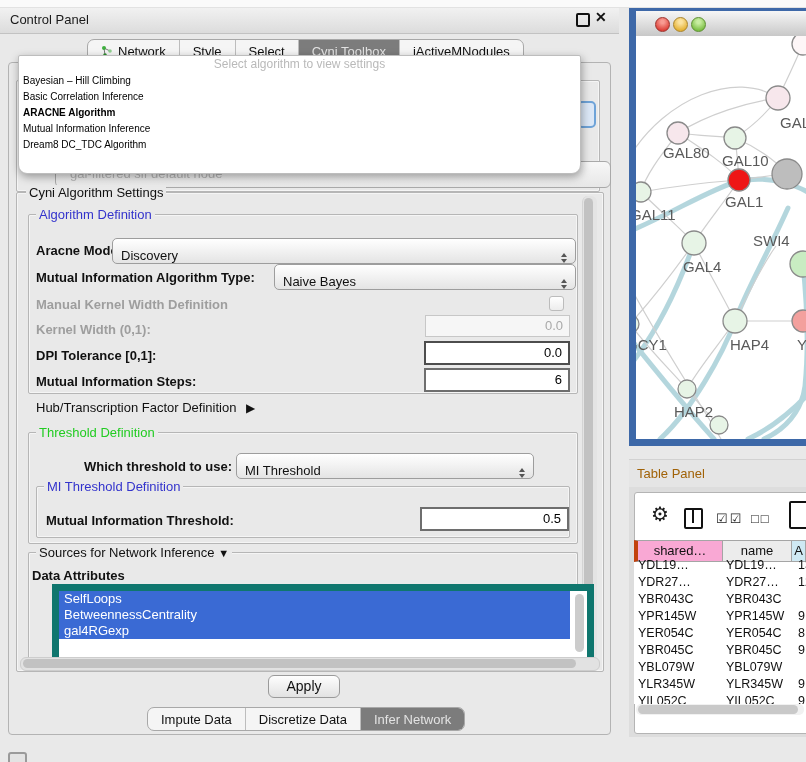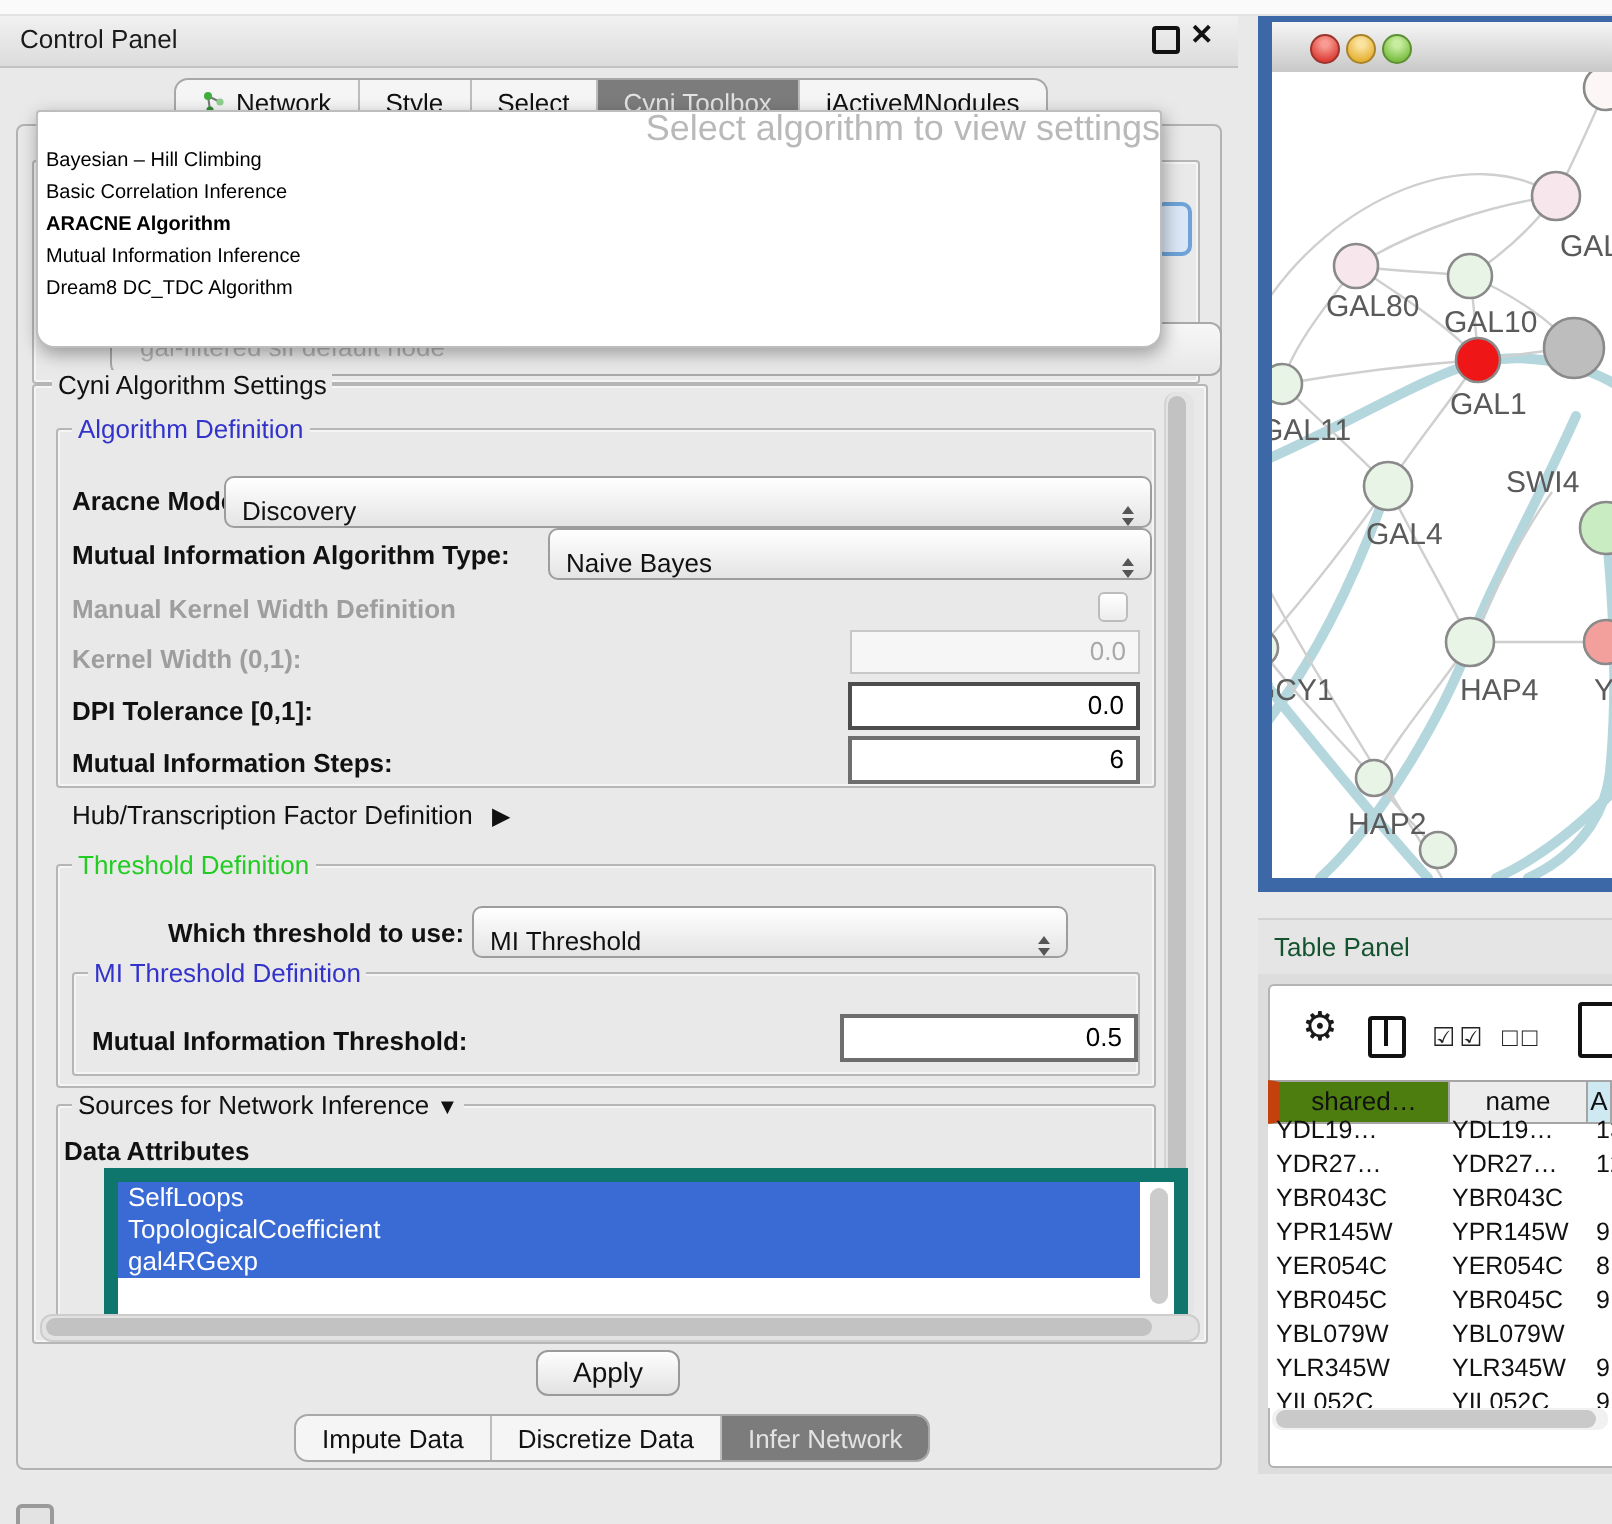--- a/index.html
+++ b/index.html
@@ -37,21 +37,21 @@
   .field.mid{border:2px solid #6e6e6e;color:#000;}
   .field.dis{border:1px solid #c7c7c7;background:#f6f6f6;color:#a9a9a9;}
   .cb{position:absolute;width:13px;height:13px;border:1px solid #bcbcbc;border-radius:3px;background:linear-gradient(#fff,#ececec);}
   .vscroll{left:582px;top:196px;width:14px;height:463px;border-left:1px solid #d4d4d4;background:#e4e4e4;border-radius:6px;}
   .vthumb{left:584px;top:198px;width:9px;height:458px;background:#c2c2c2;border-radius:5px;}
   .hscroll{left:20px;top:657px;width:578px;height:12px;background:#e2e2e2;border:1px solid #cdcdcd;border-radius:6px;}
   .hthumb{left:23px;top:659px;width:553px;height:9px;background:#c2c2c2;border-radius:5px;}
   
   .popup{left:18px;top:55px;width:561px;height:117px;background:#fff;border:1px solid #bdbdbd;
          border-radius:2px 2px 9px 9px;box-shadow:1px 3px 9px rgba(0,0,0,.35);z-index:6;}
-  .popup-header{text-align:right;color:#b9b9b9;font-size:18px;height:17px;line-height:17px;}
+  .popup-header{text-align:center;color:#b9b9b9;font-size:12px;height:17px;line-height:17px;}
   .popup-item{font-size:10px;color:#000;padding-left:4px;height:16px;line-height:16px;white-space:nowrap;}
   .popup-item.bold{font-weight:bold;}
   .bg-combo{left:55px;top:161px;width:540px;height:25px;border:1px solid #a9a9a9;border-radius:6px;
             background:linear-gradient(#f7f7f7,#e7e7e7);color:#b5b5b5;font-size:13px;padding-left:14px;line-height:24px;z-index:1;}
   .focus-frag{left:577px;top:101px;width:15px;height:23px;border:2px solid #6ea3d8;border-radius:5px;background:#dbe7f6;z-index:1;}
   
   .attr-list{left:52px;top:584px;width:528px;height:71px;background:#fff;border:7px solid #0f766e;overflow:hidden;}
   .attr-item{height:16px;line-height:16px;padding-left:5px;background:#3a6ad4;color:#fff;font-size:13px;width:506px;}
   .list-thumb{position:absolute;right:3px;top:3px;width:9px;height:58px;background:#cccccc;border-radius:5px;}
   
@@ -61,36 +61,36 @@
   
   .netwin{left:629px;top:8px;width:177px;height:438px;background:#3d68a8;}
   .net-titlebar{left:636px;top:11px;width:170px;height:25px;background:linear-gradient(#f6f6f6,#c8c8c8);border-bottom:1px solid #979797;}
   .light{position:absolute;top:6px;width:13px;height:13px;border-radius:50%;}
   .light.red{left:19px;background:radial-gradient(circle at 50% 30%,#f89b92 15%,#dd4038 75%);border:1px solid #9c332d;}
   .light.yellow{left:37px;background:radial-gradient(circle at 50% 30%,#fbe3a0 15%,#e5b235 75%);border:1px solid #a8832b;}
   .light.green{left:55px;background:radial-gradient(circle at 50% 30%,#c8eda1 15%,#7cbf44 75%);border:1px solid #5d8f33;}
   .net-canvas{left:636px;top:36px;width:170px;height:403px;background:#fff;overflow:hidden;}
   
   .tp-header{left:629px;top:459px;width:177px;height:27px;background:#e5e5e5;border-top:1px solid #d2d2d2;border-bottom:1px solid #cccccc;}
-  .tp-title{left:637px;top:466px;font-size:13px;color:#14532d;}
+  .tp-title{left:637px;top:466px;font-size:13px;color:#a16207;}
   .tp-body{left:629px;top:487px;width:177px;height:250px;background:#dddddd;}
   .tp-card{left:634px;top:492px;width:178px;height:240px;background:#fff;border:1px solid #b4b4b4;border-radius:3px;}
   .gear{left:651px;top:504px;font-size:20px;color:#1a1a1a;line-height:20px;}
   .col-icon{left:684px;top:508px;width:15px;height:17px;border:2px solid #111;border-radius:2px;}
   .col-icon div{position:absolute;left:6px;top:0;width:2px;height:13px;background:#111;}
   .pair{position:absolute;font-size:13px;color:#222;letter-spacing:2px;}
   .page-icon{left:789px;top:501px;width:20px;height:24px;border:2.5px solid #111;border-radius:2px;background:#fff;}
   .tbl{left:634px;top:540px;width:172px;background:#fff;}
   .trow{display:flex;height:17px;line-height:17px;font-size:12.5px;color:#111;}
   .tc{padding-left:4px;white-space:nowrap;overflow:hidden;}
   .tc1{width:84px;}
   .tc2{width:68px;}
   .tc3{flex:1;}
   .thead .tc{border:1px solid #a5a5a5;border-left:none;text-align:center;padding-left:0;height:20px;line-height:20px;font-size:13px;}
-  .thead .tc1{border-left:6px solid #c2410c;background:#4d7c0f;}
+  .thead .tc1{border-left:4px solid #c2410c;background:#f9a8d4;}
   .thead .tc2{background:#ececec;}
   .thead .tc3{background:#cfe9f3;}
   .tbl-hscroll{left:636px;top:704px;width:168px;height:11px;background:#f1f1f1;border-radius:5px;}
   .tbl-hthumb{left:638px;top:705px;width:160px;height:9px;background:#c9c9c9;border-radius:5px;}
   svg text{font-family:"Liberation Sans",sans-serif;}
 </style>
 </head>
 <body>
 
 <div class="abs top-strip"></div>
@@ -201,21 +201,21 @@
 <div class="field mid" style="left:420px;top:507px;width:133px;height:20px;">0.5</div>
 
 <div class="abs groupbox" style="left:28px;top:552px;width:548px;height:116px;border-bottom:none;"></div>
 <div class="glabel" style="left:36px;top:545px;">
   <span>Sources for Network Inference</span>
   <span style="font-size:11px;">▼</span>
 </div>
 <div class="lbl" style="left:32px;top:568px;">Data Attributes</div>
 <div class="abs attr-list">
   <div class="attr-item">SelfLoops</div>
-  <div class="attr-item">TopologicalCoefficient</div>
+  <div class="attr-item">BetweennessCentrality</div>
   <div class="attr-item">gal4RGexp</div>
   <div class="list-thumb"></div>
 </div>
 
 <div class="abs hscroll"></div>
 <div class="abs hthumb"></div>
 
 <div class="btn" style="left:268px;top:675px;width:70px;height:21px;line-height:21px;">Apply</div>
 
 <div class="abs tabbar" style="left:147px;top:707px;">

